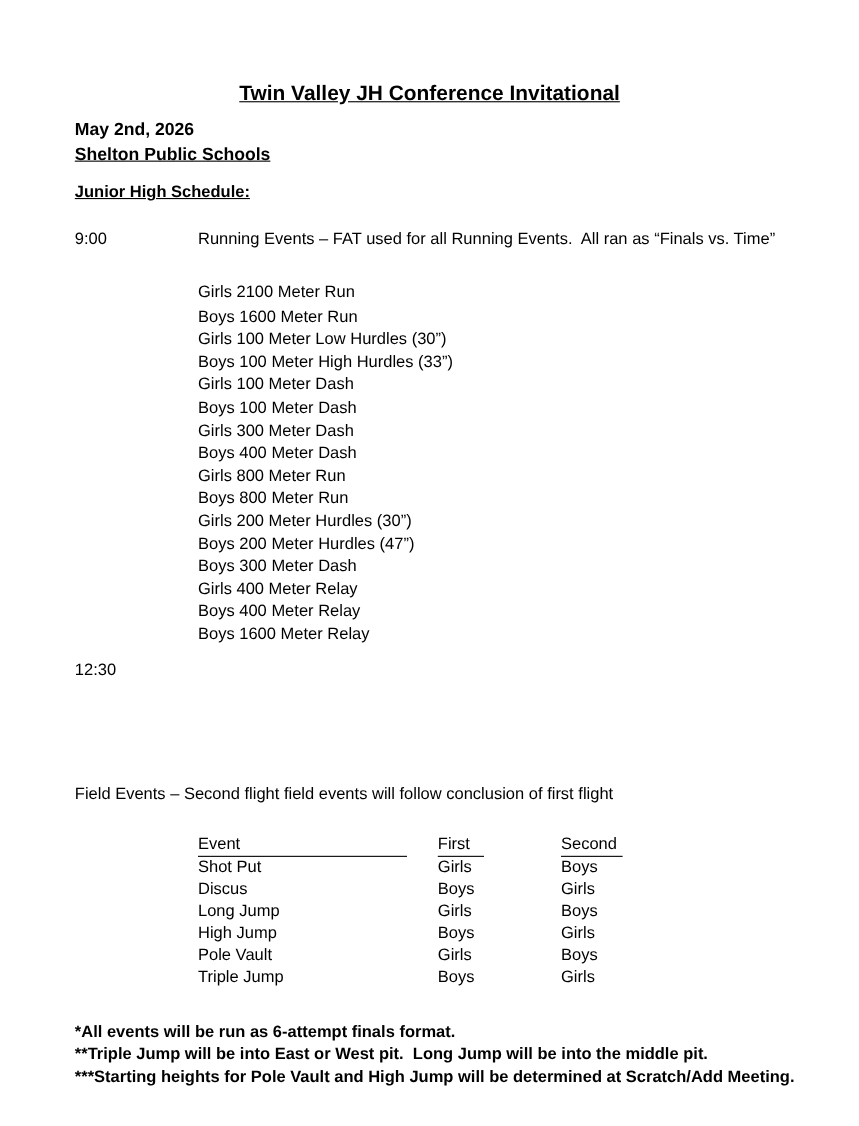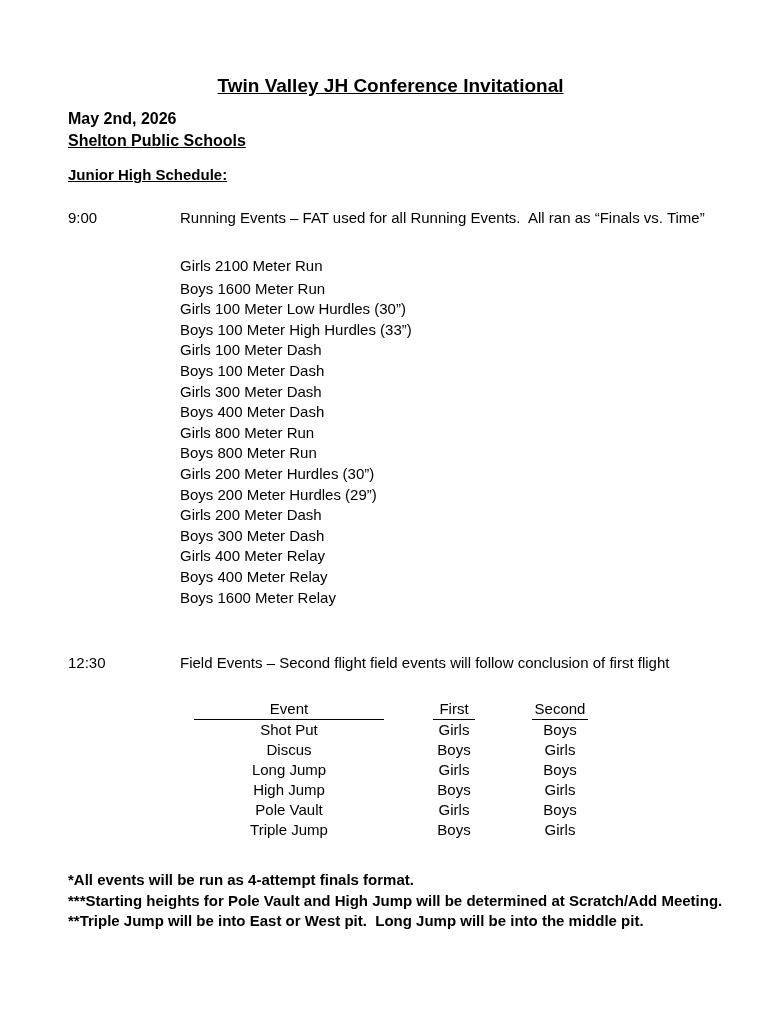--- a/index.html
+++ b/index.html
@@ -35,21 +35,21 @@
     font-weight: bold;
     text-decoration: underline;
   }
   .session-row {
     display: flex;
     align-items: flex-start;
     font-size: 15px;
     font-weight: normal;
   }
   .session-row.first { margin-top: 26px; }
-  .session-row.second { margin-top: 46px; }
+  .session-row.second { margin-top: 13px; flex-direction: column; }
   .session-time {
     width: 112px;
     flex: 0 0 112px;
   }
   .session-heading {
     white-space: pre-wrap;
     flex: 1;
   }
   .events-list {
     margin-top: 30px;
@@ -58,21 +58,21 @@
     line-height: 20.6px;
   }
   .event-line { white-space: pre-wrap; }
   .event-line.gap-after { margin-bottom: 2px; }
   .ftable {
     margin-top: 28px;
     margin-left: 112px;
     font-size: 15px;
     line-height: 20px;
   }
-  .frow { display: flex; text-align: center; }
+  .frow { display: flex; }
   .fcell.c-event  { width: 218px; flex: 0 0 218px; }
   .fcell.c-first  { width: 112px; flex: 0 0 112px; }
   .fcell.c-second { width: 100px; flex: 0 0 100px; }
   .fhead { margin-bottom: 0; }
   .head-rule {
     display: inline-block;
     border-bottom: 1px solid #000;
   }
   .head-rule.w-event  { width: 190px; }
   .head-rule.w-first  { width: 42px; }
@@ -106,22 +106,21 @@
     <div class="event-line">Boys 1600 Meter Run</div>
     <div class="event-line">Girls 100 Meter Low Hurdles (30”)</div>
     <div class="event-line">Boys 100 Meter High Hurdles (33”)</div>
     <div class="event-line">Girls 100 Meter Dash</div>
     <div class="event-line">Boys 100 Meter Dash</div>
     <div class="event-line">Girls 300 Meter Dash</div>
     <div class="event-line">Boys 400 Meter Dash</div>
     <div class="event-line">Girls 800 Meter Run</div>
     <div class="event-line">Boys 800 Meter Run</div>
     <div class="event-line">Girls 200 Meter Hurdles (30”)</div>
-    <div class="event-line">Boys 200 Meter Hurdles (29”)</div>
-    <div class="event-line">Girls 200 Meter Dash</div>
+    <div class="event-line">Boys 200 Meter Hurdles (47”)</div>
     <div class="event-line">Boys 300 Meter Dash</div>
     <div class="event-line">Girls 400 Meter Relay</div>
     <div class="event-line">Boys 400 Meter Relay</div>
     <div class="event-line">Boys 1600 Meter Relay</div>
   </div>
 
   <div class="session-row second">
     <div class="session-time">12:30</div>
     <div class="session-heading">Field Events – Second flight field events will follow conclusion of first flight</div>
   </div>
@@ -158,18 +157,18 @@
       <div class="fcell c-second">Boys</div>
     </div>
     <div class="frow">
       <div class="fcell c-event">Triple Jump</div>
       <div class="fcell c-first">Boys</div>
       <div class="fcell c-second">Girls</div>
     </div>
   </div>
 
   <div class="footnotes">
-    <div class="footnote">*All events will be run as 4-attempt finals format.</div>
+    <div class="footnote">*All events will be run as 6-attempt finals format.</div>
+    <div class="footnote">**Triple Jump will be into East or West pit.  Long Jump will be into the middle pit.</div>
     <div class="footnote">***Starting heights for Pole Vault and High Jump will be determined at Scratch/Add Meeting.</div>
-    <div class="footnote">**Triple Jump will be into East or West pit.  Long Jump will be into the middle pit.</div>
   </div>
 
 </div>
 
 </body></html>

